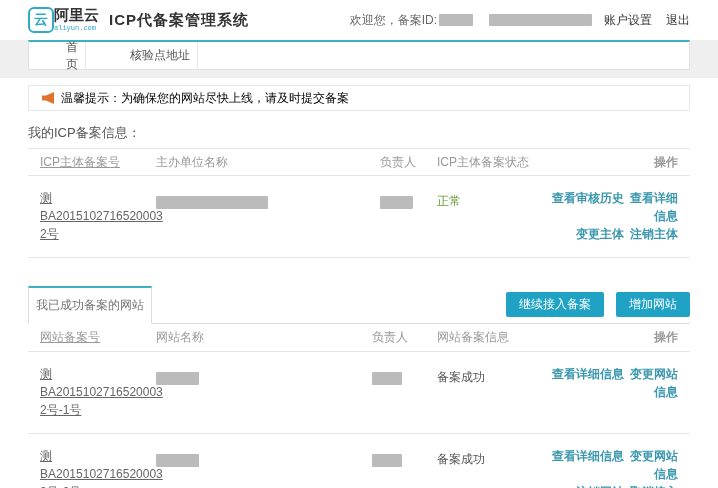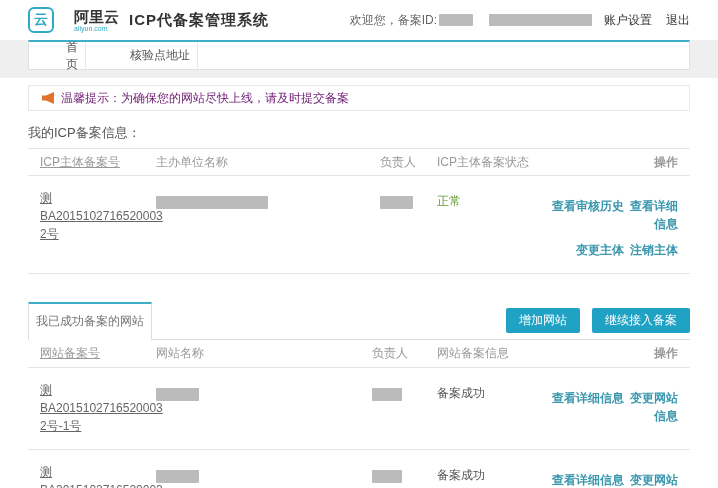--- a/index.html
+++ b/index.html
@@ -12,21 +12,21 @@
   a { text-decoration:none; cursor:pointer; }
 
   
   .hdr { height:40px; display:flex; align-items:center; padding:0 28px; background:#fff; }
   .brand { display:flex; align-items:center; }
   .logo-box {
     width:26px; height:26px; border:2px solid #2fa9c6; border-radius:6px;
     display:flex; align-items:center; justify-content:center;
     color:#2fa9c6; font-weight:bold; font-size:14px; background:#fff;
   }
-  .brand-text { margin-left:20px; line-height:1; }
+  .brand-text { margin-left:0; line-height:1;font-family:Liberation Mono, monospace; }
   .brand-name { font-size:15px; font-weight:bold; color:#333; }
   .brand-domain { font-size:7px; color:#2fa9c6; margin-top:1px; }
   .hdr-title { margin-left:10px; font-size:15px; font-weight:bold; color:#333; letter-spacing:1px; }
   .hdr-right { margin-left:auto; display:flex; align-items:center; }
   .welcome { color:#666; }
   .redact { display:inline-block; background:#bbb; border-radius:1px; height:12px; vertical-align:middle; }
   .r1 { width:34px; margin-left:2px; }
   .r2 { width:103px; margin-left:16px; }
   .hdr-link { color:#333; margin-left:14px; }
   .hdr-link:first-of-type { margin-left:12px; }
@@ -44,21 +44,21 @@
   .nav-item.w1 { width:57px; }
   .nav-item.w2 { width:112px; }
   .nav-item.w3 { width:96px; }
 
   
   .notice {
     margin:7px 28px 0; height:26px; border:1px solid #e8e8e8; background:#fff;
     display:flex; align-items:center; padding-left:12px;
   }
   .horn { display:inline-flex; margin-right:6px; }
-  .notice-text { color:#701a75; }
+  .notice-text { color:#000000; }
 
   
   .sec-title { margin:13px 28px 6px; color:#555; font-size:13px; }
 
   
   .tbl { margin:0 28px; }
   .thead { display:flex; border-top:1px solid #e5e5e5; border-bottom:1px solid #e5e5e5; height:28px; align-items:center; color:#999; }
   .trow { display:flex; border-bottom:1px solid #e5e5e5; padding:13px 0 14px; align-items:flex-start; }
   .c1 { width:128px; padding-left:12px;text-decoration:underline; }
   .t1 .c2 { width:224px; } .t1 .c3 { width:57px; } .t1 .c4 { width:111px; flex:1; }
@@ -68,21 +68,21 @@
   .rec-no span { display:block; }
   .redact.org  { width:112px; height:13px; margin-top:7px; }
   .redact.site { width:43px;  height:13px; margin-top:7px; }
   .redact.person { width:33px; height:13px; margin-top:7px; }
   .redact.person2 { width:30px; height:13px; margin-top:7px; }
   .status-ok { color:#6b9b37; padding-top:4px; }
   .status-plain { color:#555; padding-top:4px; }
   .actions { line-height:18px; }
   .actions a { color:#3a97ae; }
   .actions .gap { margin-left:6px; }
-  .act-group { display:block;margin-top:8px; }
+  .act-group { display:block; }
 
   
   .tabs-row {
     margin:28px 28px 0; display:flex; align-items:center;
     border-bottom:1px solid #dcdcdc; height:38px;
   }
   .tab {
     align-self:stretch; width:124px; text-align:center;
     background:#fff; color:#737373;
     border:1px solid #dcdcdc; border-top:2px solid #3db0c7; border-bottom:1px solid #fff;
@@ -155,22 +155,22 @@
     <div class="c5 actions">
         <span class="act-group"><a>查看审核历史</a><a class="gap">查看详细信息</a></span>
         <span class="act-group"><a>变更主体</a><a class="gap">注销主体</a></span>
       </div>
   </div>
 </div>
 
 <div class="tabs-row">
   <div class="tab">我已成功备案的网站</div>
   <div class="tabs-spacer"></div>
+  <button class="btn">继续接入备案</button>
   <button class="btn">增加网站</button>
-  <button class="btn">继续接入备案</button>
 </div>
 
 <div class="tbl t2">
   <div class="thead" style="border-top:none;">
     <div class="c1">网站备案号</div>
     <div class="c2">网站名称</div>
     <div class="c3">负责人</div>
     <div class="c4">网站备案信息</div>
     <div class="c5">操作</div>
   </div>

